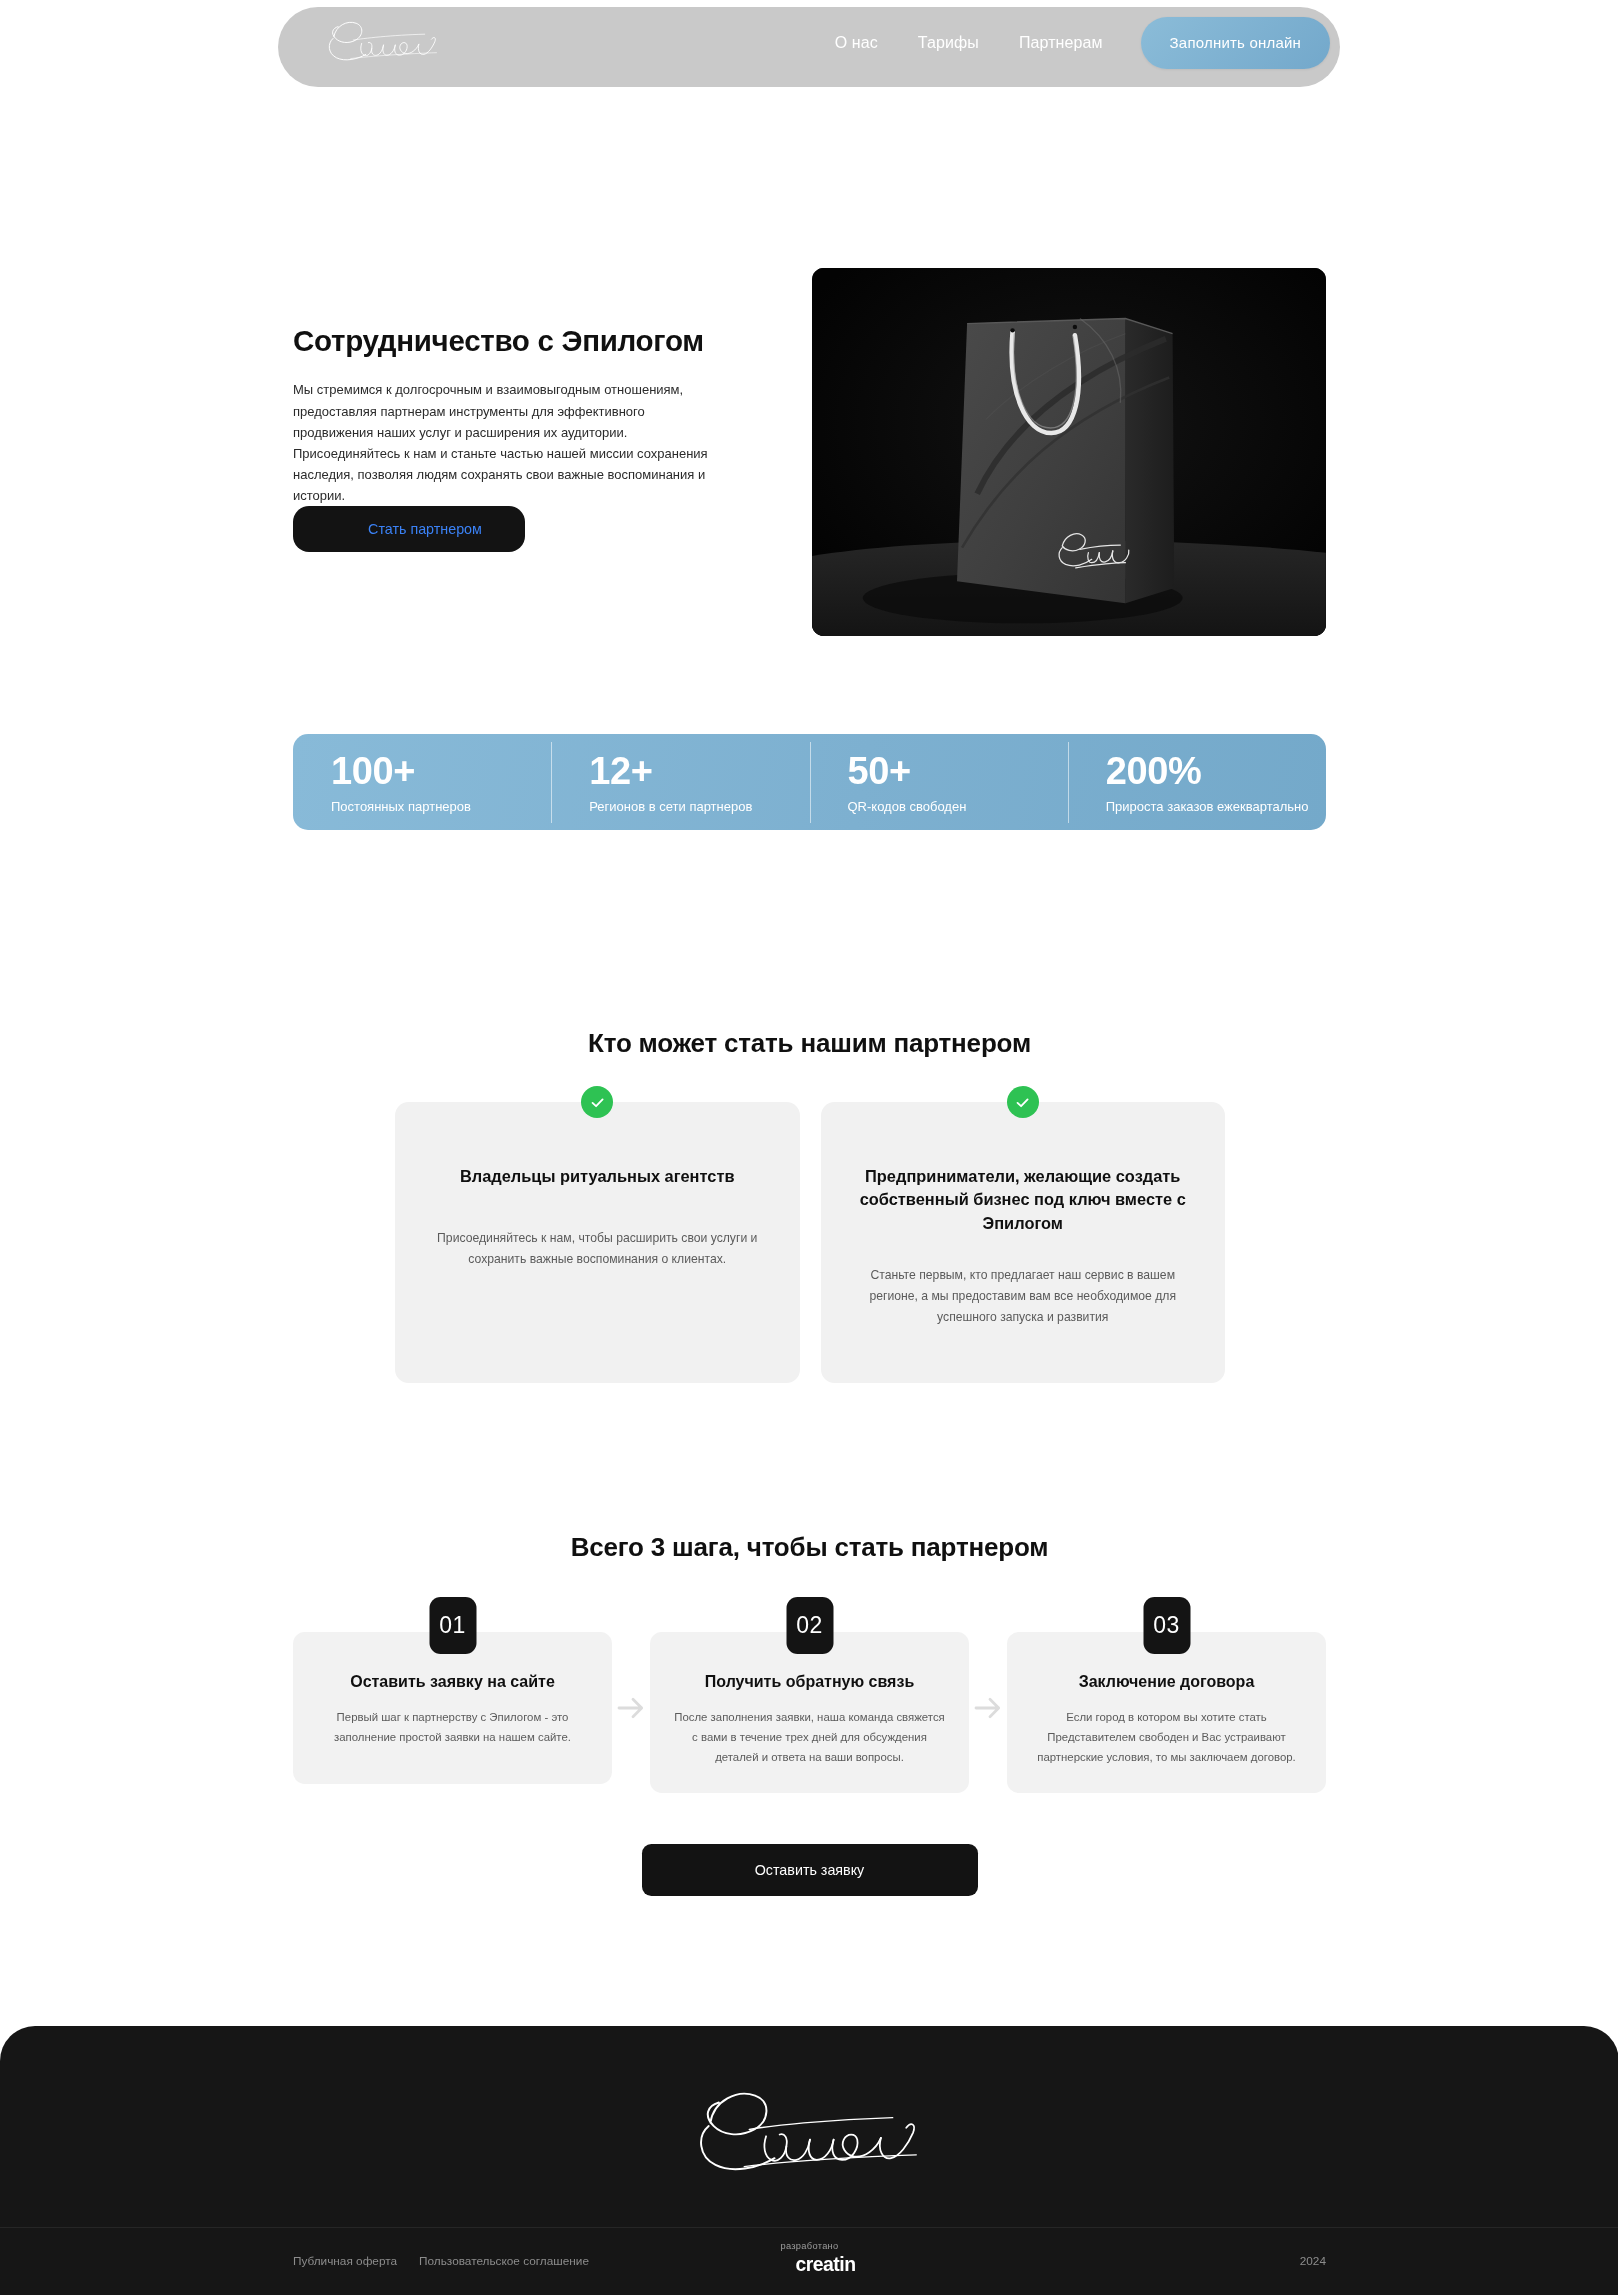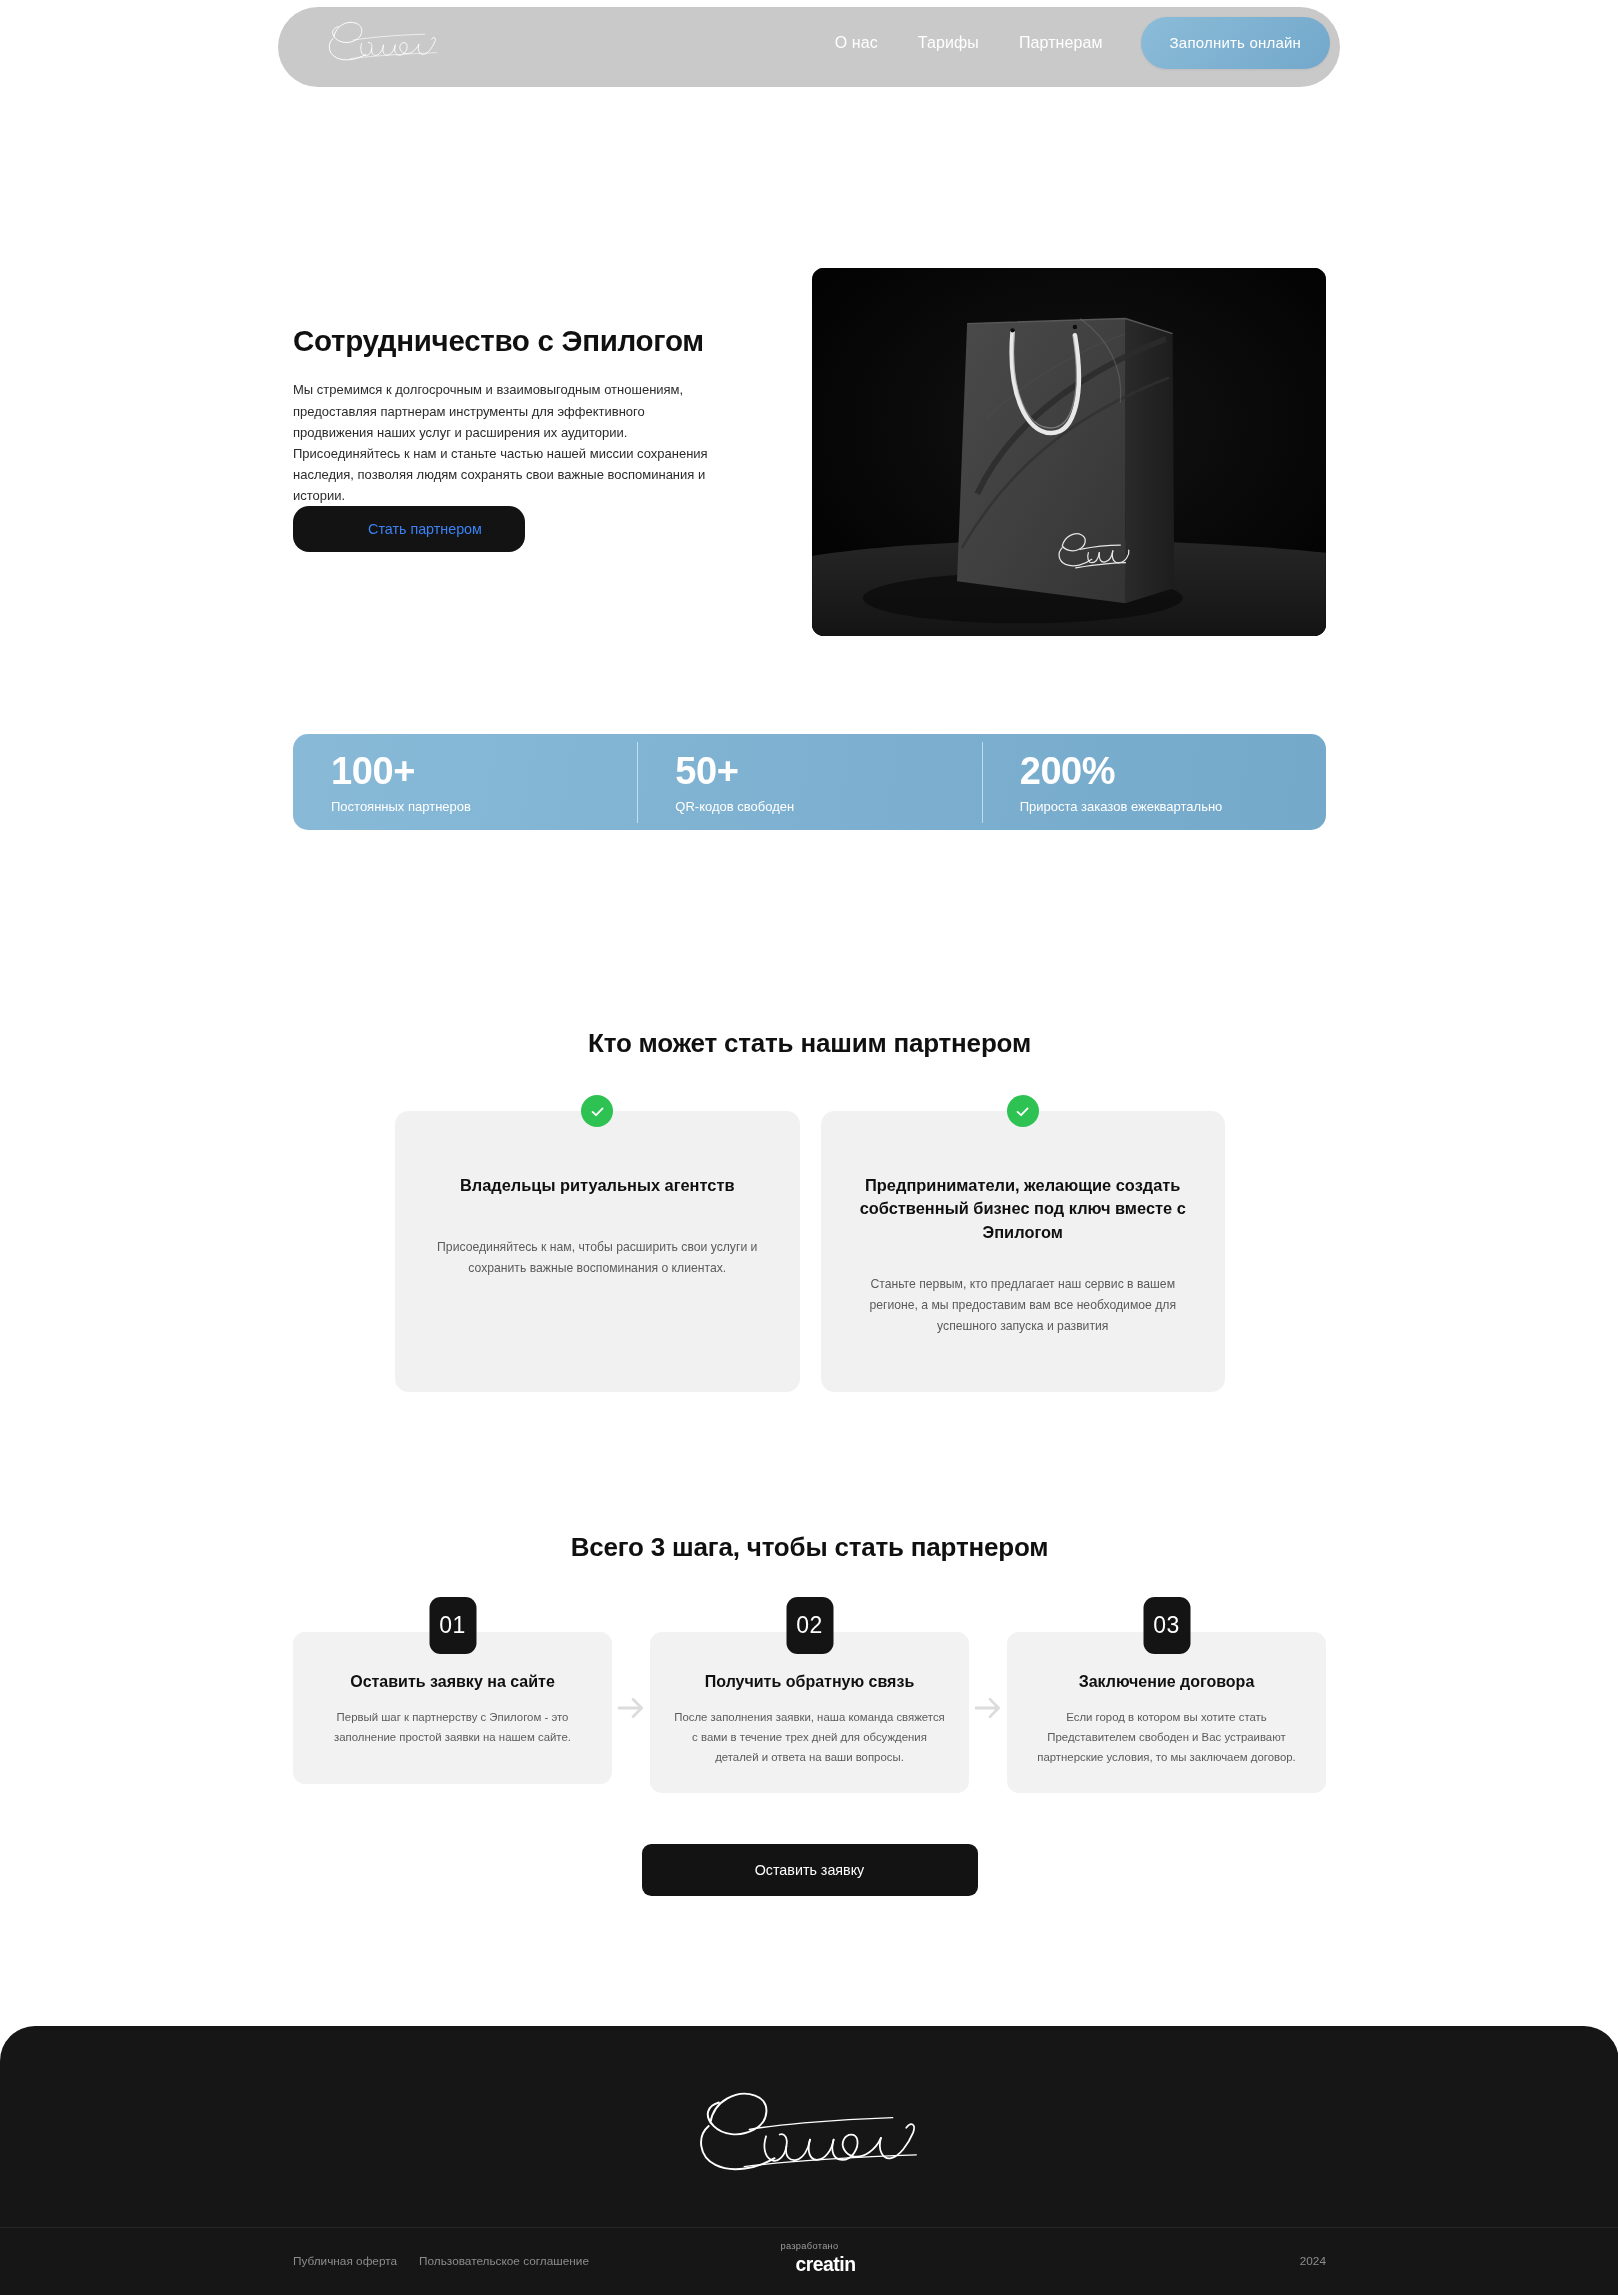--- a/index.html
+++ b/index.html
@@ -189,21 +189,20 @@
   #steps-title { top: 1532px; }
 
   
   .who-wrap {
     position: absolute;
     left: 395px;
     top: 1102px;
     width: 830px;
     display: flex;
     gap: 21px;
-    margin-top: 9px;
   }
 
   .who-card {
     position: relative;
     flex: 1 1 0;
     background: #f1f1f1;
     border-radius: 13.5px;
     padding: 63px 25px 32px;
     height: 281px;
   }
@@ -490,20 +489,24 @@
       </svg>
     </div>
   </section>
 
   <section class="stats">
     <div class="stat">
       <div class="stat-value">100+</div>
       <div class="stat-label">Постоянных партнеров</div>
     </div>
     <div class="stat">
+      <div class="stat-value">12+</div>
+      <div class="stat-label">Регионов в сети партнеров</div>
+    </div>
+    <div class="stat">
       <div class="stat-value">50+</div>
       <div class="stat-label">QR-кодов свободен</div>
     </div>
     <div class="stat">
       <div class="stat-value">200%</div>
       <div class="stat-label">Прироста заказов ежеквартально</div>
     </div>
   </section>
 
   <h2 id="who-title" class="section-title">Кто может стать нашим партнером</h2>

